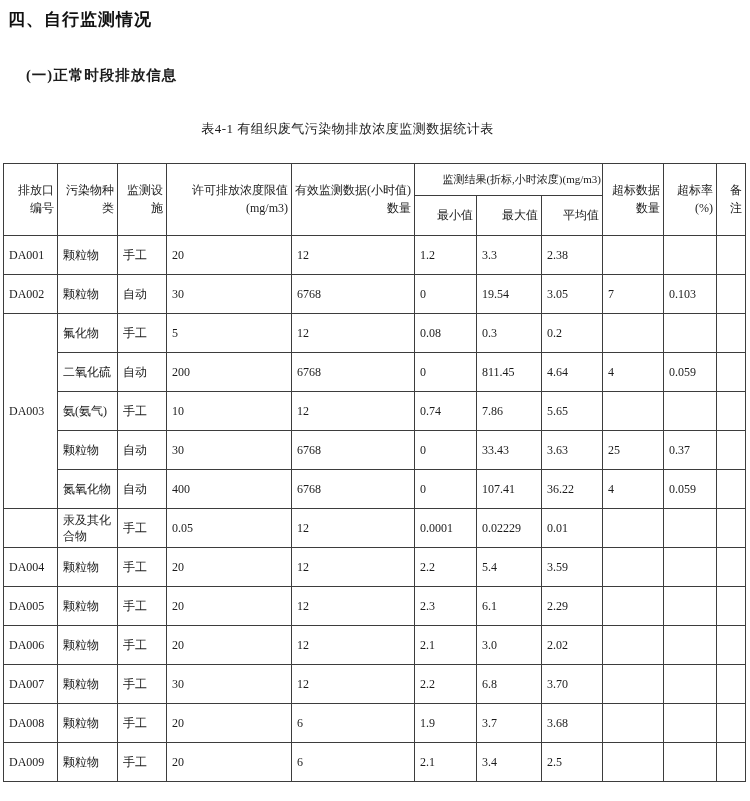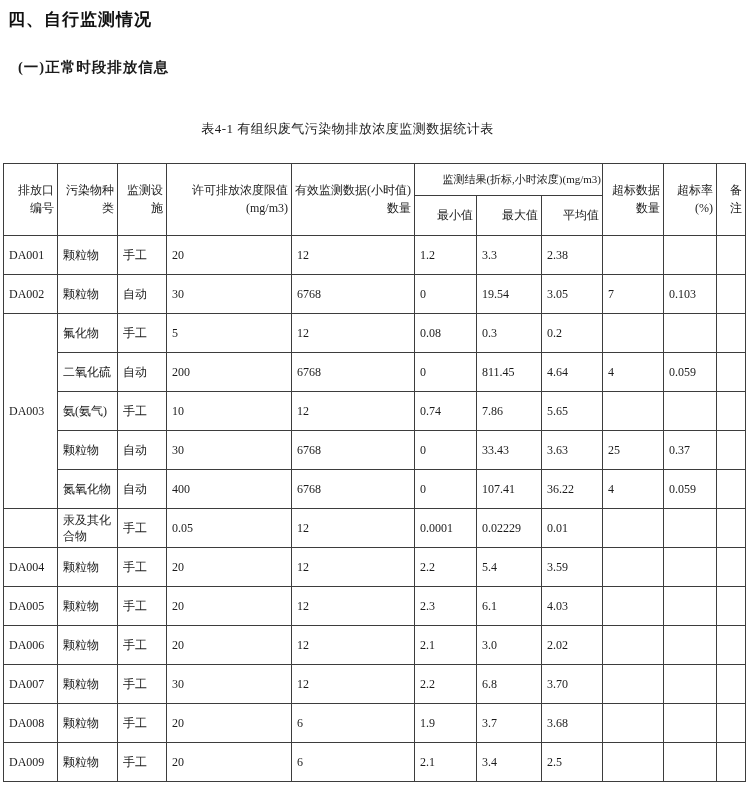--- a/index.html
+++ b/index.html
@@ -31,21 +31,21 @@
     margin: 0;
   }
   .subsection-title {
     position: absolute;
     left: 10px;
     top: 50px;
     font-size: 14.5px;
     font-weight: 600;
     color: #1b1b1b;
     letter-spacing: 1px;
-    margin: 8px;
+    margin: 16px;
   }
   .table-caption {
     position: absolute;
     left: 0;
     top: 120px;
     width: 695px;
     text-align: center;
     font-size: 13px;
     color: #1b1b1b;
     letter-spacing: 0.5px;
@@ -245,21 +245,21 @@
         <td></td>
       </tr>
       <tr>
         <td>DA005</td>
         <td>颗粒物</td>
         <td>手工</td>
         <td>20</td>
         <td>12</td>
         <td>2.3</td>
         <td>6.1</td>
-        <td>4.03</td>
+        <td>2.29</td>
         <td></td>
         <td></td>
         <td></td>
       </tr>
       <tr>
         <td>DA006</td>
         <td>颗粒物</td>
         <td>手工</td>
         <td>20</td>
         <td>12</td>

